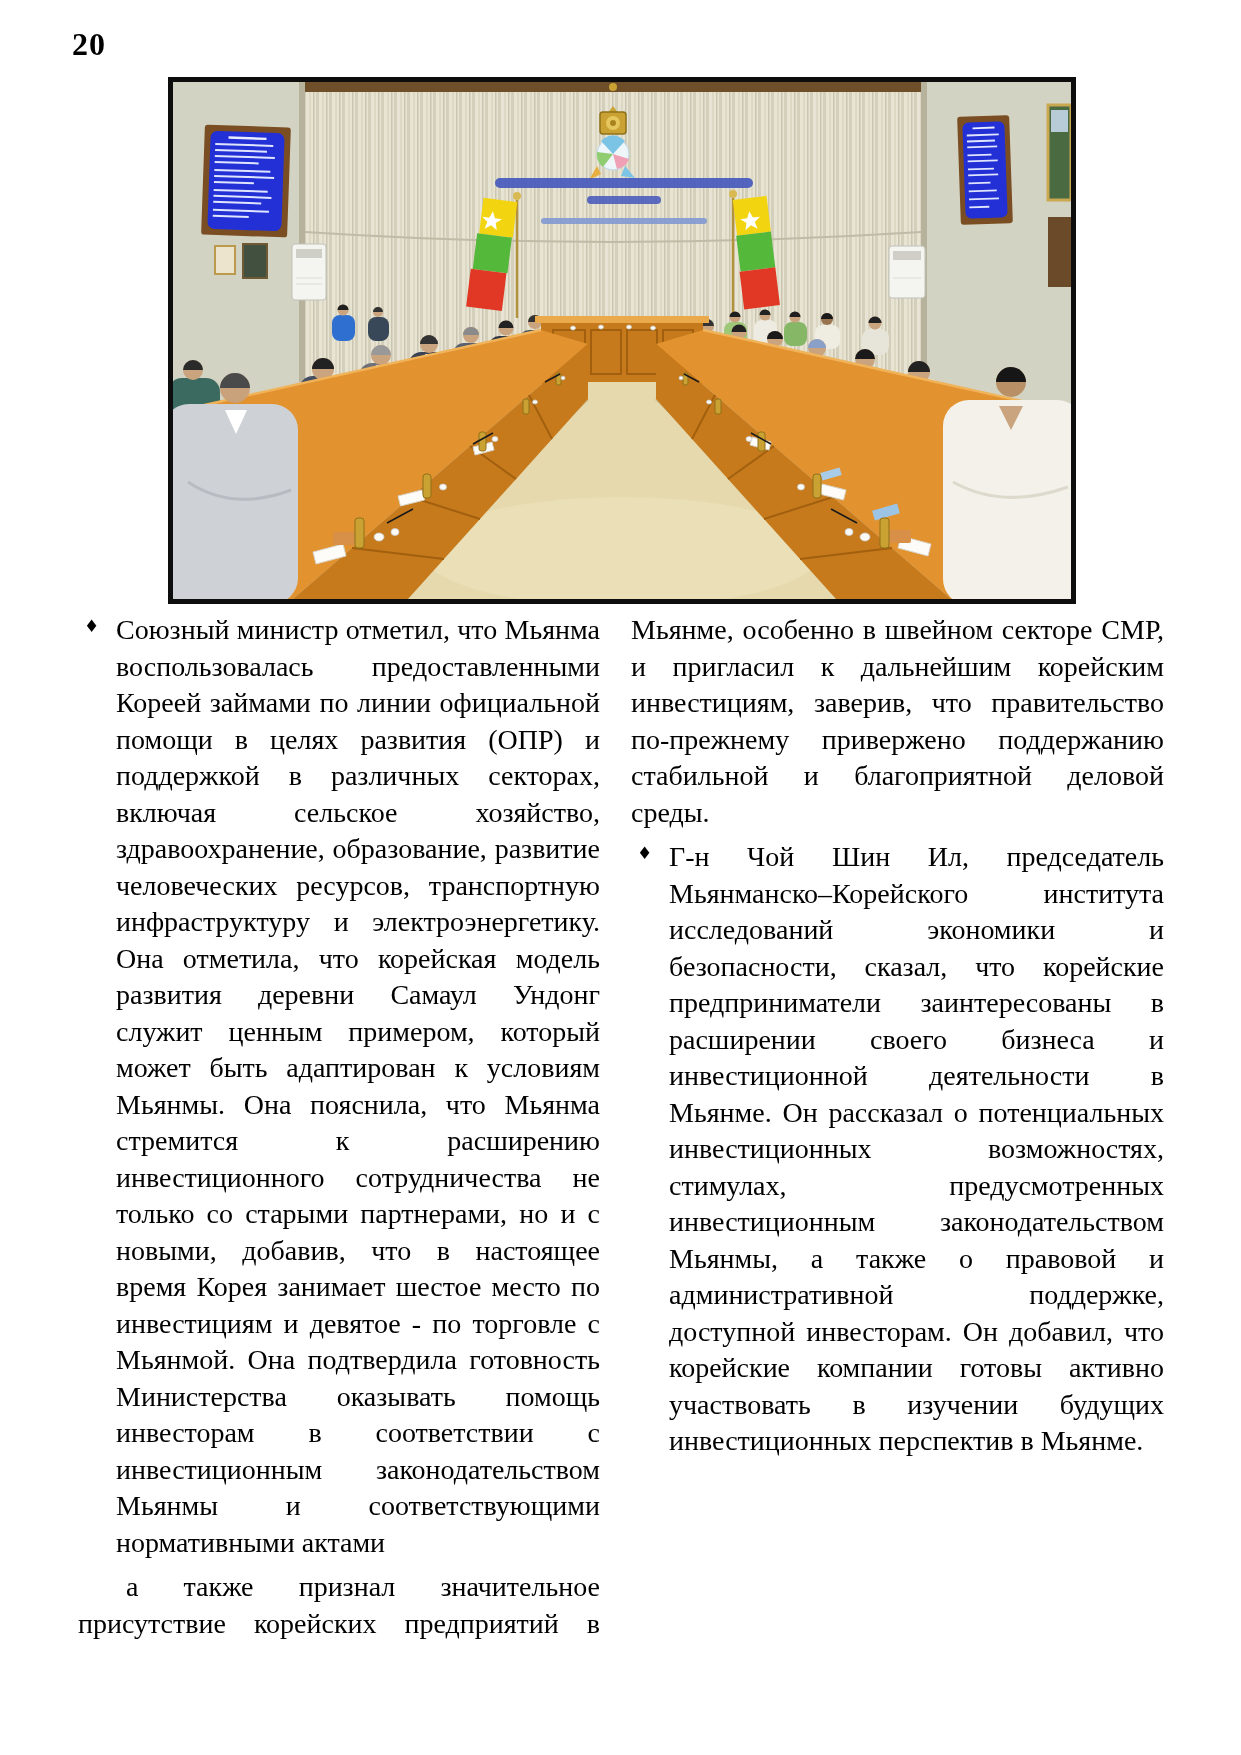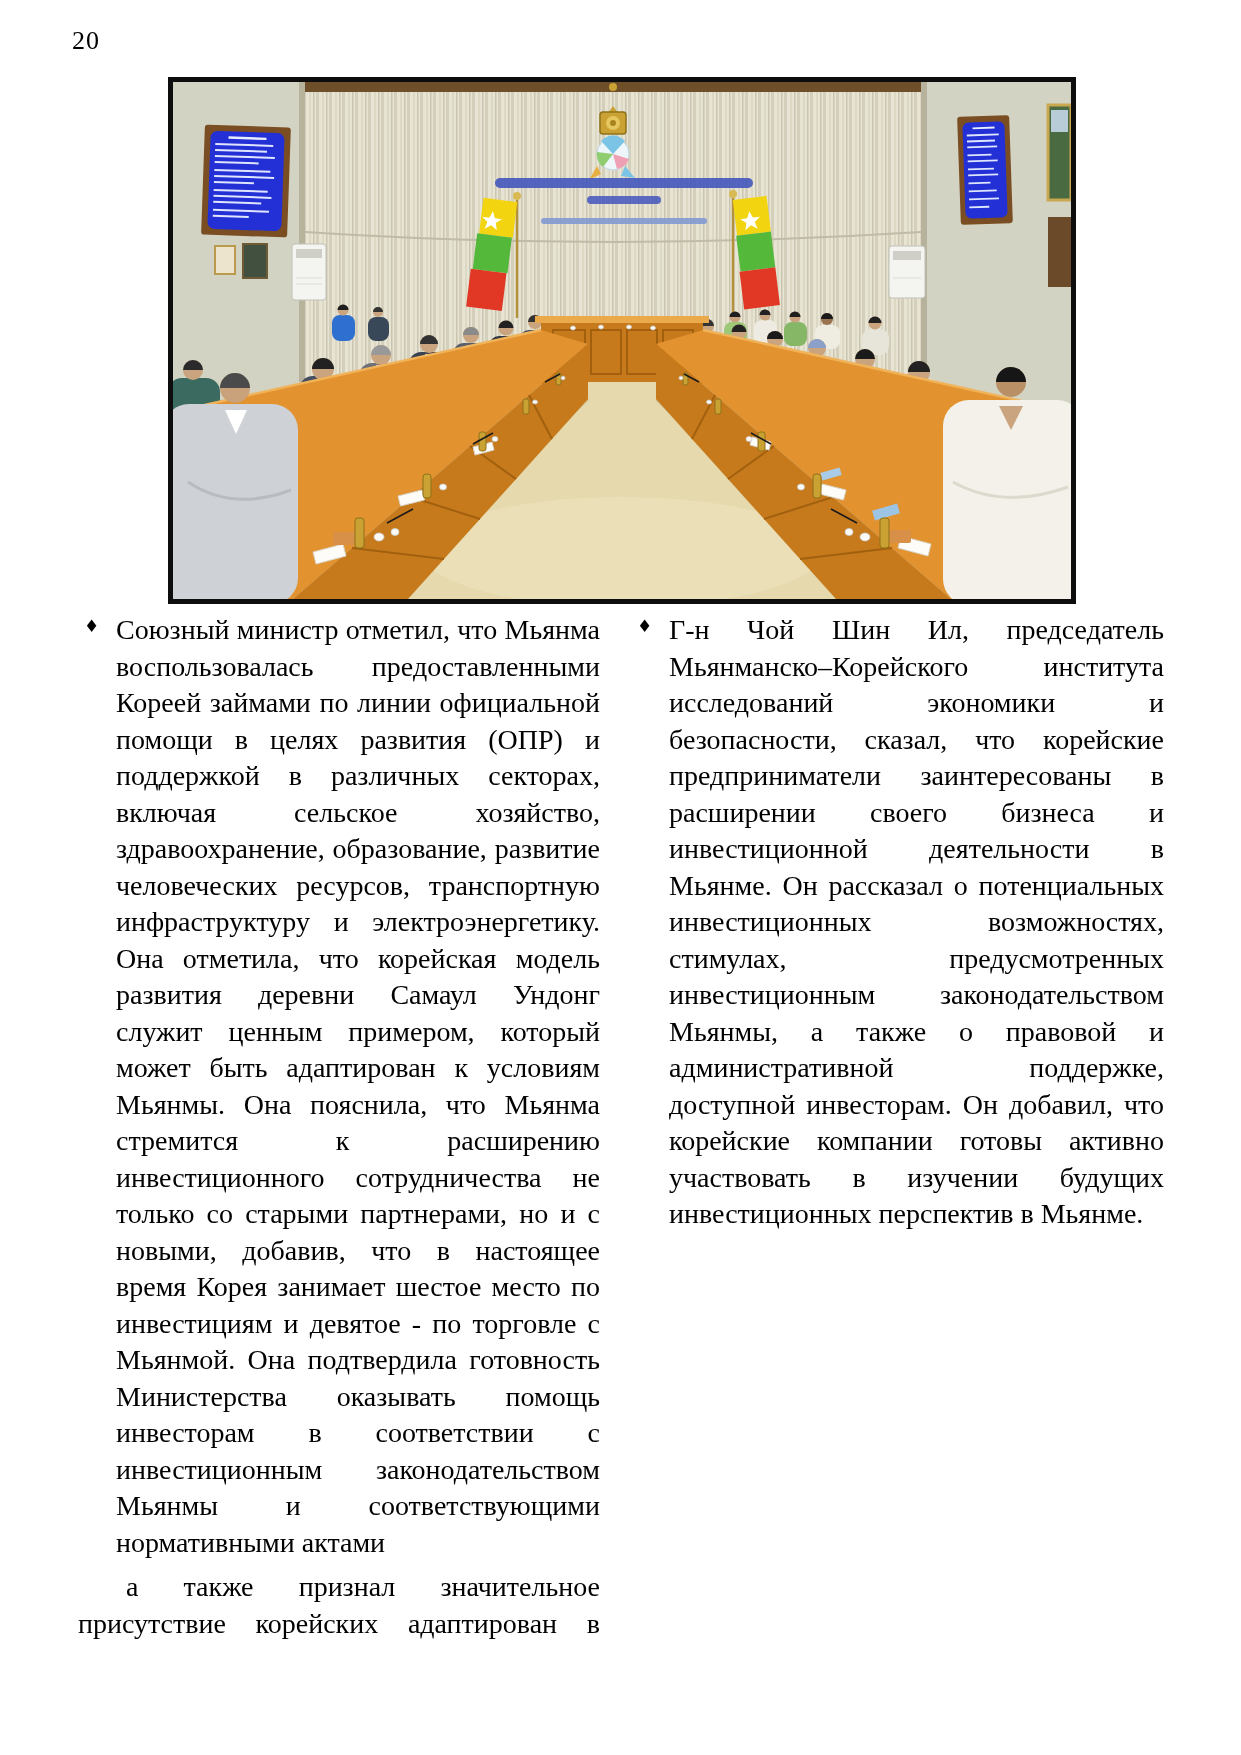--- a/index.html
+++ b/index.html
@@ -2,21 +2,21 @@
 <html><head>
 <meta charset="utf-8">
 <style>
   html,body{margin:0;padding:0;}
   body{
     width:1241px;height:1755px;position:relative;background:#ffffff;
     font-family:"Liberation Serif", serif;color:#000;overflow:hidden;
   }
   .page-number{
     position:absolute;left:72px;top:26px;
-    font-size:26px;font-weight:normal;letter-spacing:1px;
+    font-size:32px;font-weight:bold;letter-spacing:1px;
   }
   .photo-frame{
     position:absolute;left:168px;top:77px;width:908px;height:527px;
     border:5px solid #0d0d0d;box-sizing:border-box;background:#d2d3c3;
   }
   .photo-frame svg{display:block;width:898px;height:517px;}
   .article{
     position:absolute;left:78px;top:612px;width:1086px;
     display:flex;gap:31px;
   }
@@ -394,22 +394,25 @@
 </svg>
 </div>
 
 <div class="article">
   <div class="col left">
     <p class="para bullet-para">
       <span class="bullet">♦</span>
       <span>Союзный министр отметил, что Мьянма воспользовалась предоставленными Кореей займами по линии официальной помощи в целях развития (ОПР) и поддержкой в различных секторах, включая сельское хозяйство, здравоохранение, образование, развитие человеческих ресурсов, транспортную инфраструктуру и электроэнергетику. Она отметила, что корейская модель развития деревни Самаул Ундонг служит ценным примером, который может быть адаптирован к условиям Мьянмы. Она пояснила, что Мьянма стремится к расширению инвестиционного сотрудничества не только со старыми партнерами, но и с новыми, добавив, что в настоящее время Корея занимает шестое место по инвестициям и девятое - по торговле с Мьянмой. Она подтвердила готовность Министерства оказывать помощь инвесторам в соответствии с инвестиционным законодательством Мьянмы и соответствующими нормативными актами</span>
     </p>
     <p class="para cont-para">
-      <span>а также признал значительное присутствие корейских адаптирован в</span>
+      <span>а также признал значительное присутствие корейских предприятий в</span>
     </p>
   </div>
   <div class="col right">
+    <p class="para flush-para">
+      <span>Мьянме, особенно в швейном секторе СМР, и пригласил к дальнейшим корейским инвестициям, заверив, что правительство по-прежнему привержено поддержанию стабильной и благоприятной деловой среды.</span>
+    </p>
     <p class="para bullet-para">
       <span class="bullet">♦</span>
       <span>Г-н Чой Шин Ил, председатель Мьянманско–Корейского института исследований экономики и безопасности, сказал, что корейские предприниматели заинтересованы в расширении своего бизнеса и инвестиционной деятельности в Мьянме. Он рассказал о потенциальных инвестиционных возможностях, стимулах, предусмотренных инвестиционным законодательством Мьянмы, а также о правовой и административной поддержке, доступной инвесторам. Он добавил, что корейские компании готовы активно участвовать в изучении будущих инвестиционных перспектив в Мьянме.</span>
     </p>
   </div>
 </div>
 
 </body></html>

